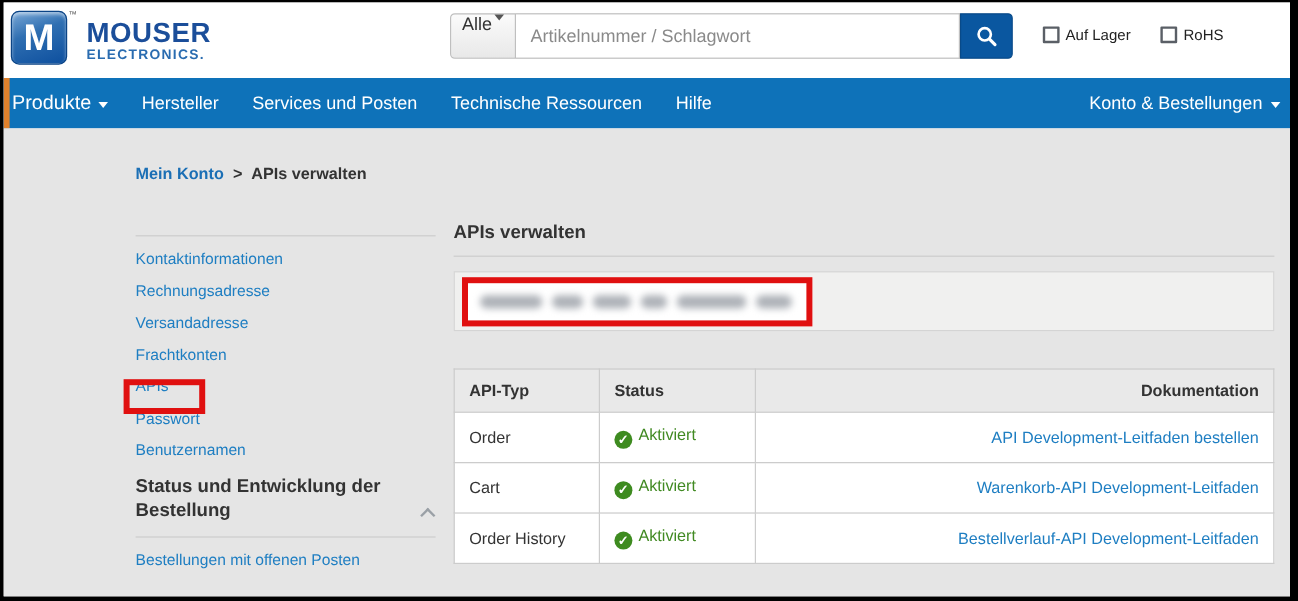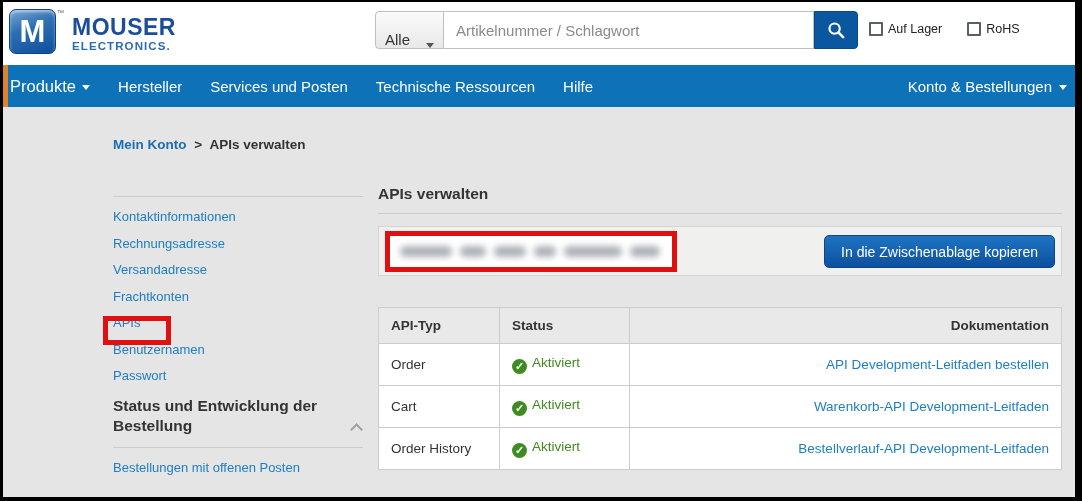--- a/index.html
+++ b/index.html
@@ -13,21 +13,21 @@
   .logo-square { width:47px; height:45px; border-radius:7px; background:linear-gradient(160deg,#6d9fd0 0%,#2b6cb0 35%,#11ardc 50%,#0d4f9e 100%);
     background:linear-gradient(160deg,#7aa8d6 0%,#2f6fb2 40%,#0d4f9e 100%);
     color:#fff; font-weight:bold; font-size:31px; display:flex; align-items:center; justify-content:center;
     border:1px solid #0b4486; box-shadow:inset 0 2px 3px rgba(255,255,255,.5); }
   .logo-tm { font-size:7px; color:#555; margin-left:1px; }
   .logo-text { margin-left:8px; margin-top:7px; line-height:1; }
   .logo-name { font-size:23px; font-weight:bold; color:#1b4e9a; letter-spacing:.5px; }
   .logo-sub { font-size:11.5px; font-weight:bold; color:#2a6cb0; letter-spacing:1.1px; margin-top:2px; }
 
   .search-bar { position:absolute; left:372px; top:9px; height:38px; display:flex; }
-  .search-cat { display:flex; align-items:flex-end; gap:16px; padding:0 9px; background:linear-gradient(#fbfbfb,#e8e8e8);
+  .search-cat { display:flex; align-items:flex-start; gap:2px; padding:0 9px; background:linear-gradient(#fbfbfb,#e8e8e8);
     border:1px solid #bfbfbf; border-radius:4px 0 0 4px; font-size:15px; color:#333; cursor:pointer; }
   .caret-down-dark { width:0; height:0; border-left:4px solid transparent; border-right:4px solid transparent; border-top:5px solid #555; }
   .search-input { width:370px; border:1px solid #bfbfbf; border-left:none; padding:0 12px; font-size:15px; color:#333;
     font-family:"Liberation Sans", sans-serif; outline:none; }
   .search-input::placeholder { color:#8a8a8a; }
   .search-btn { width:44px; background:#0a57a0; border:1px solid #084a89; border-radius:0 4px 4px 0;
     display:flex; align-items:center; justify-content:center; cursor:pointer; }
 
   .filters { position:absolute; left:866px; top:20px; display:flex; gap:25px; align-items:center; }
   .filter-item { display:flex; align-items:center; gap:5px; font-size:12.5px; color:#222; }
@@ -164,22 +164,22 @@
       </div>
 
       <div class="sidebar">
         <hr class="side-divider">
         <ul class="side-links">
           <li><a>Kontaktinformationen</a></li>
           <li><a>Rechnungsadresse</a></li>
           <li><a>Versandadresse</a></li>
           <li><a>Frachtkonten</a></li>
           <li><a>APIs</a></li>
+          <li><a>Passwort</a></li>
           <li><a>Benutzernamen</a></li>
-          <li><a>Passwort</a></li>
         </ul>
 
         <div class="side-head sec2">
           <span>Status und Entwicklung der Bestellung</span>
           <span class="chev-up"></span>
         </div>
         <hr class="side-divider">
         <ul class="side-links">
           <li><a>Bestellungen mit offenen Posten</a></li>
         </ul>
@@ -193,21 +193,20 @@
 
         <div class="key-panel">
           <div class="key-field">
             <span class="blob" style="width:52px"></span>
             <span class="blob" style="width:26px"></span>
             <span class="blob" style="width:32px"></span>
             <span class="blob" style="width:22px"></span>
             <span class="blob" style="width:58px"></span>
             <span class="blob" style="width:30px"></span>
           </div>
-          <button class="copy-btn">In die Zwischenablage kopieren</button>
         </div>
 
         <table class="api-table">
           <thead>
             <tr>
               <th class="col-type">API-Typ</th>
               <th class="col-status">Status</th>
               <th class="right">Dokumentation</th>
             </tr>
           </thead>

